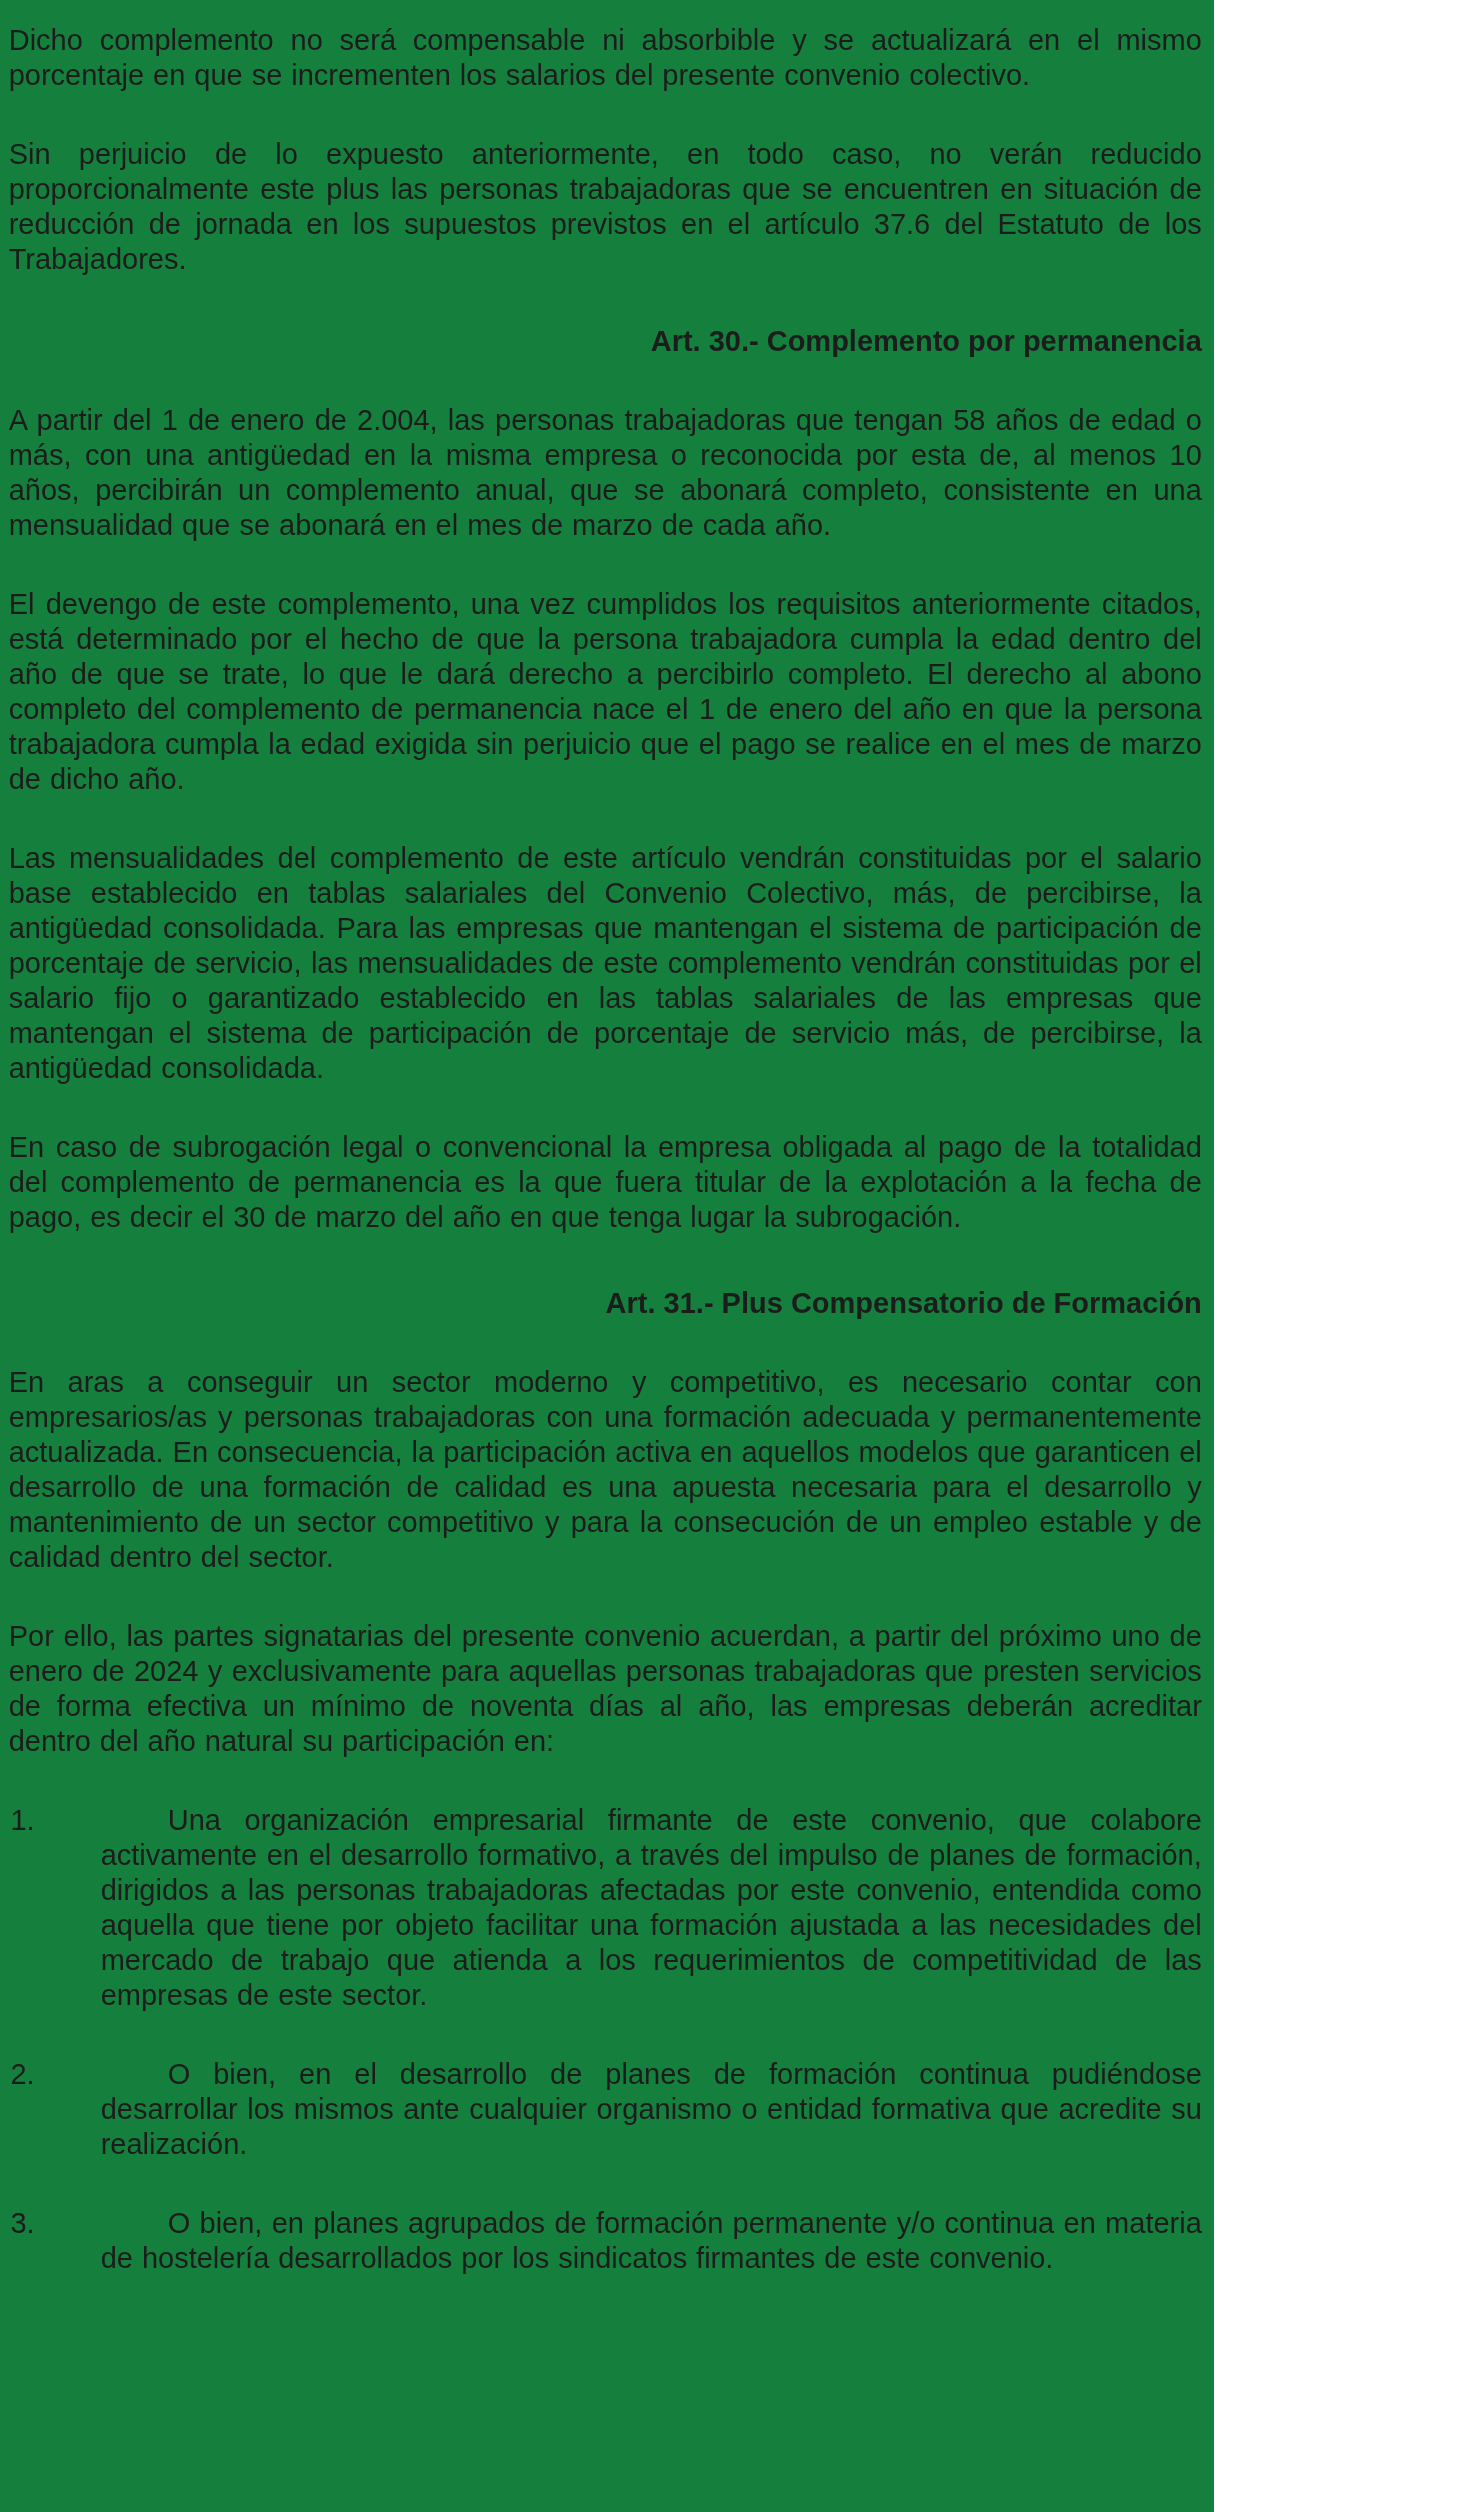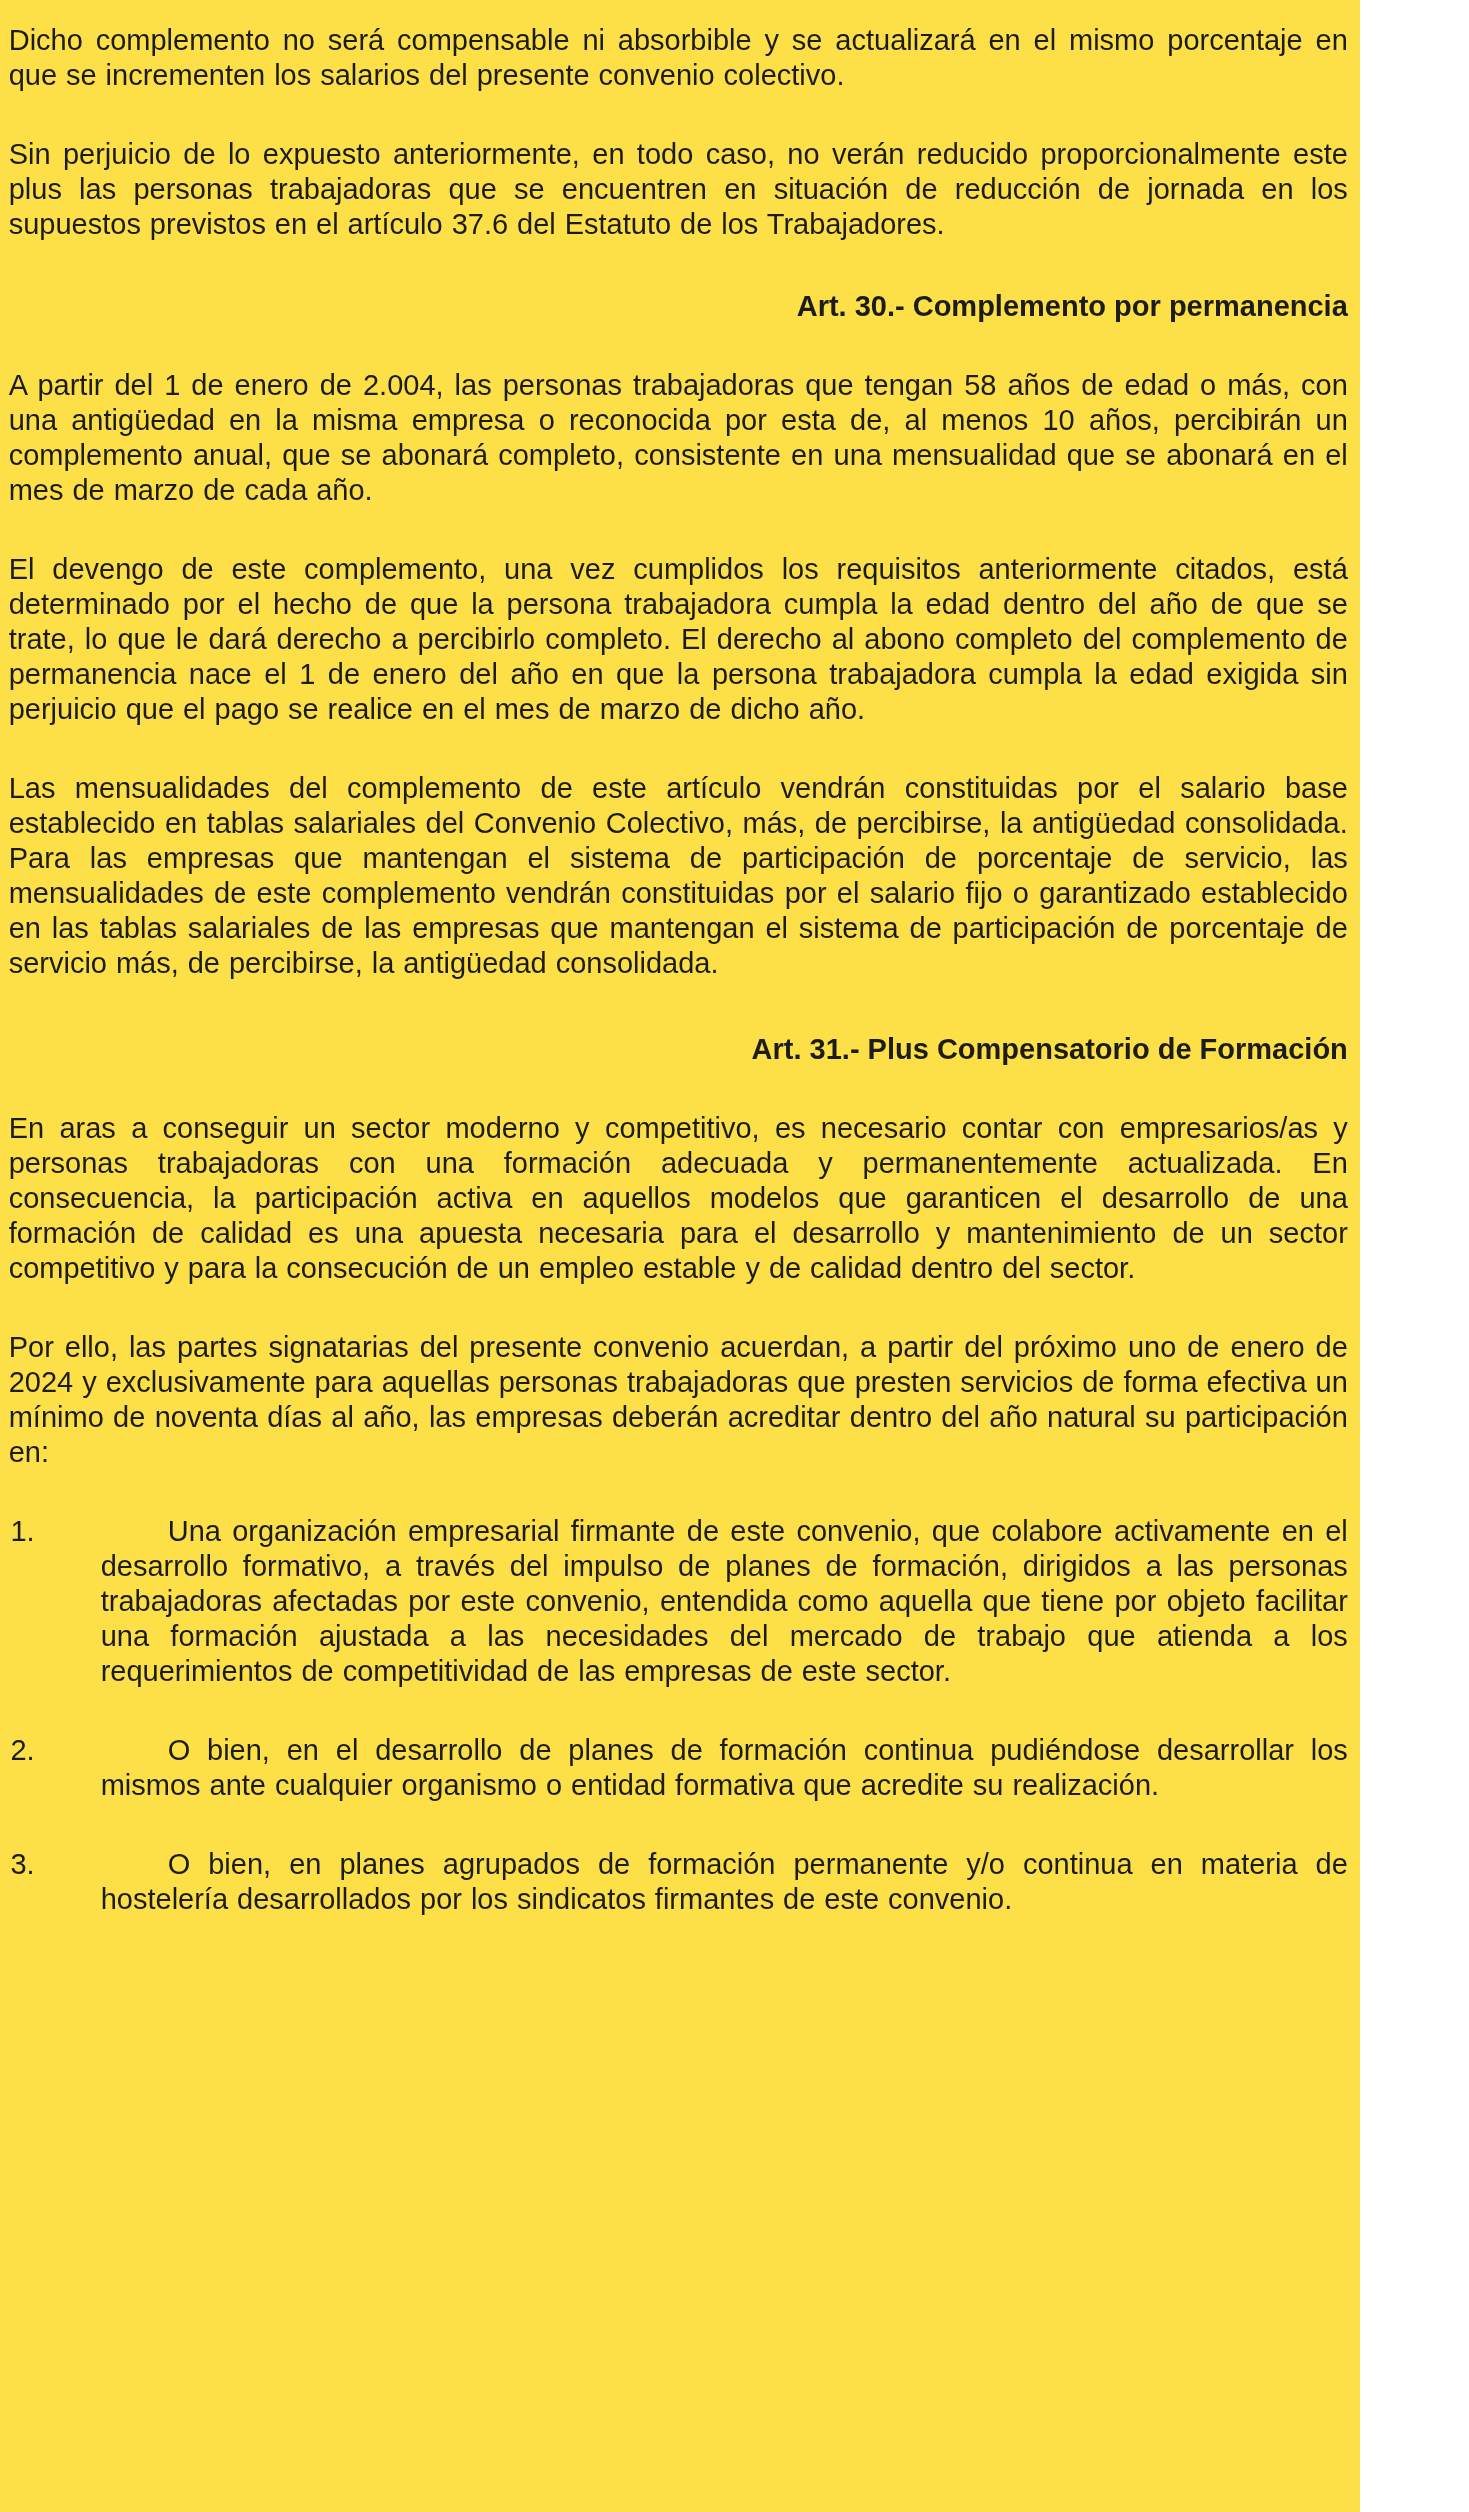--- a/index.html
+++ b/index.html
@@ -9,24 +9,24 @@
   }
   body {
     width: 1470px;
     height: 2512px;
     overflow: hidden;
     font-family: "Liberation Sans", "DejaVu Sans", sans-serif;
     color: #1c1c1c;
   }
   .page {
     box-sizing: border-box;
-    width: 1360px;
+    width: 1214px;
     min-height: 2512px;
     padding: 23px 12.2px 17.5px 8.7px;
-    background: #fde047;
+    background: #15803d;
   }
   .para {
     font-size: 29px;
     line-height: 35px;
     text-align: justify;
     margin: 0 0 44px 0;
     word-spacing: 0.9px;
   }
   .heading {
     font-size: 29px;
@@ -70,20 +70,21 @@
 
   <h2 class="heading first">Art. 30.- Complemento por permanencia</h2>
 
   <p class="para">A partir del 1 de enero de 2.004, las personas trabajadoras que tengan 58 años de edad o más, con una antigüedad en la misma empresa o reconocida por esta de, al menos 10 años, percibirán un complemento anual, que se abonará completo, consistente en una mensualidad que se abonará en el mes de marzo de cada año.</p>
 
 
   <p class="para">El devengo de este complemento, una vez cumplidos los requisitos anteriormente citados, está determinado por el hecho de que la persona trabajadora cumpla la edad dentro del año de que se trate, lo que le dará derecho a percibirlo completo. El derecho al abono completo del complemento de permanencia nace el 1 de enero del año en que la persona trabajadora cumpla la edad exigida sin perjuicio que el pago se realice en el mes de marzo de dicho año.</p>
 
   <p class="para">Las mensualidades del complemento de este artículo vendrán constituidas por el salario base establecido en tablas salariales del Convenio Colectivo, más, de percibirse, la antigüedad consolidada. Para las empresas que mantengan el sistema de participación de porcentaje de servicio, las mensualidades de este complemento vendrán constituidas por el salario fijo o garantizado establecido en las tablas salariales de las empresas que mantengan el sistema de participación de porcentaje de servicio más, de percibirse, la antigüedad consolidada.</p>
 
+  <p class="para">En caso de subrogación legal o convencional la empresa obligada al pago de la totalidad del complemento de permanencia es la que fuera titular de la explotación a la fecha de pago, es decir el 30 de marzo del año en que tenga lugar la subrogación.</p>
 
 
   <h2 class="heading">Art. 31.- Plus Compensatorio de Formación</h2>
 
   <p class="para">En aras a conseguir un sector moderno y competitivo, es necesario contar con empresarios/as y personas trabajadoras con una formación adecuada y permanentemente actualizada. En consecuencia, la participación activa en aquellos modelos que garanticen el desarrollo de una formación de calidad es una apuesta necesaria para el desarrollo y mantenimiento de un sector competitivo y para la consecución de un empleo estable y de calidad dentro del sector.</p>
 
   <p class="para">Por ello, las partes signatarias del presente convenio acuerdan, a partir del próximo uno de enero de 2024 y exclusivamente para aquellas personas trabajadoras que presten servicios de forma efectiva un mínimo de noventa días al año, las empresas deberán acreditar dentro del año natural su participación en:</p>
 
   <div class="list-item">
     <span class="num">1.</span>

